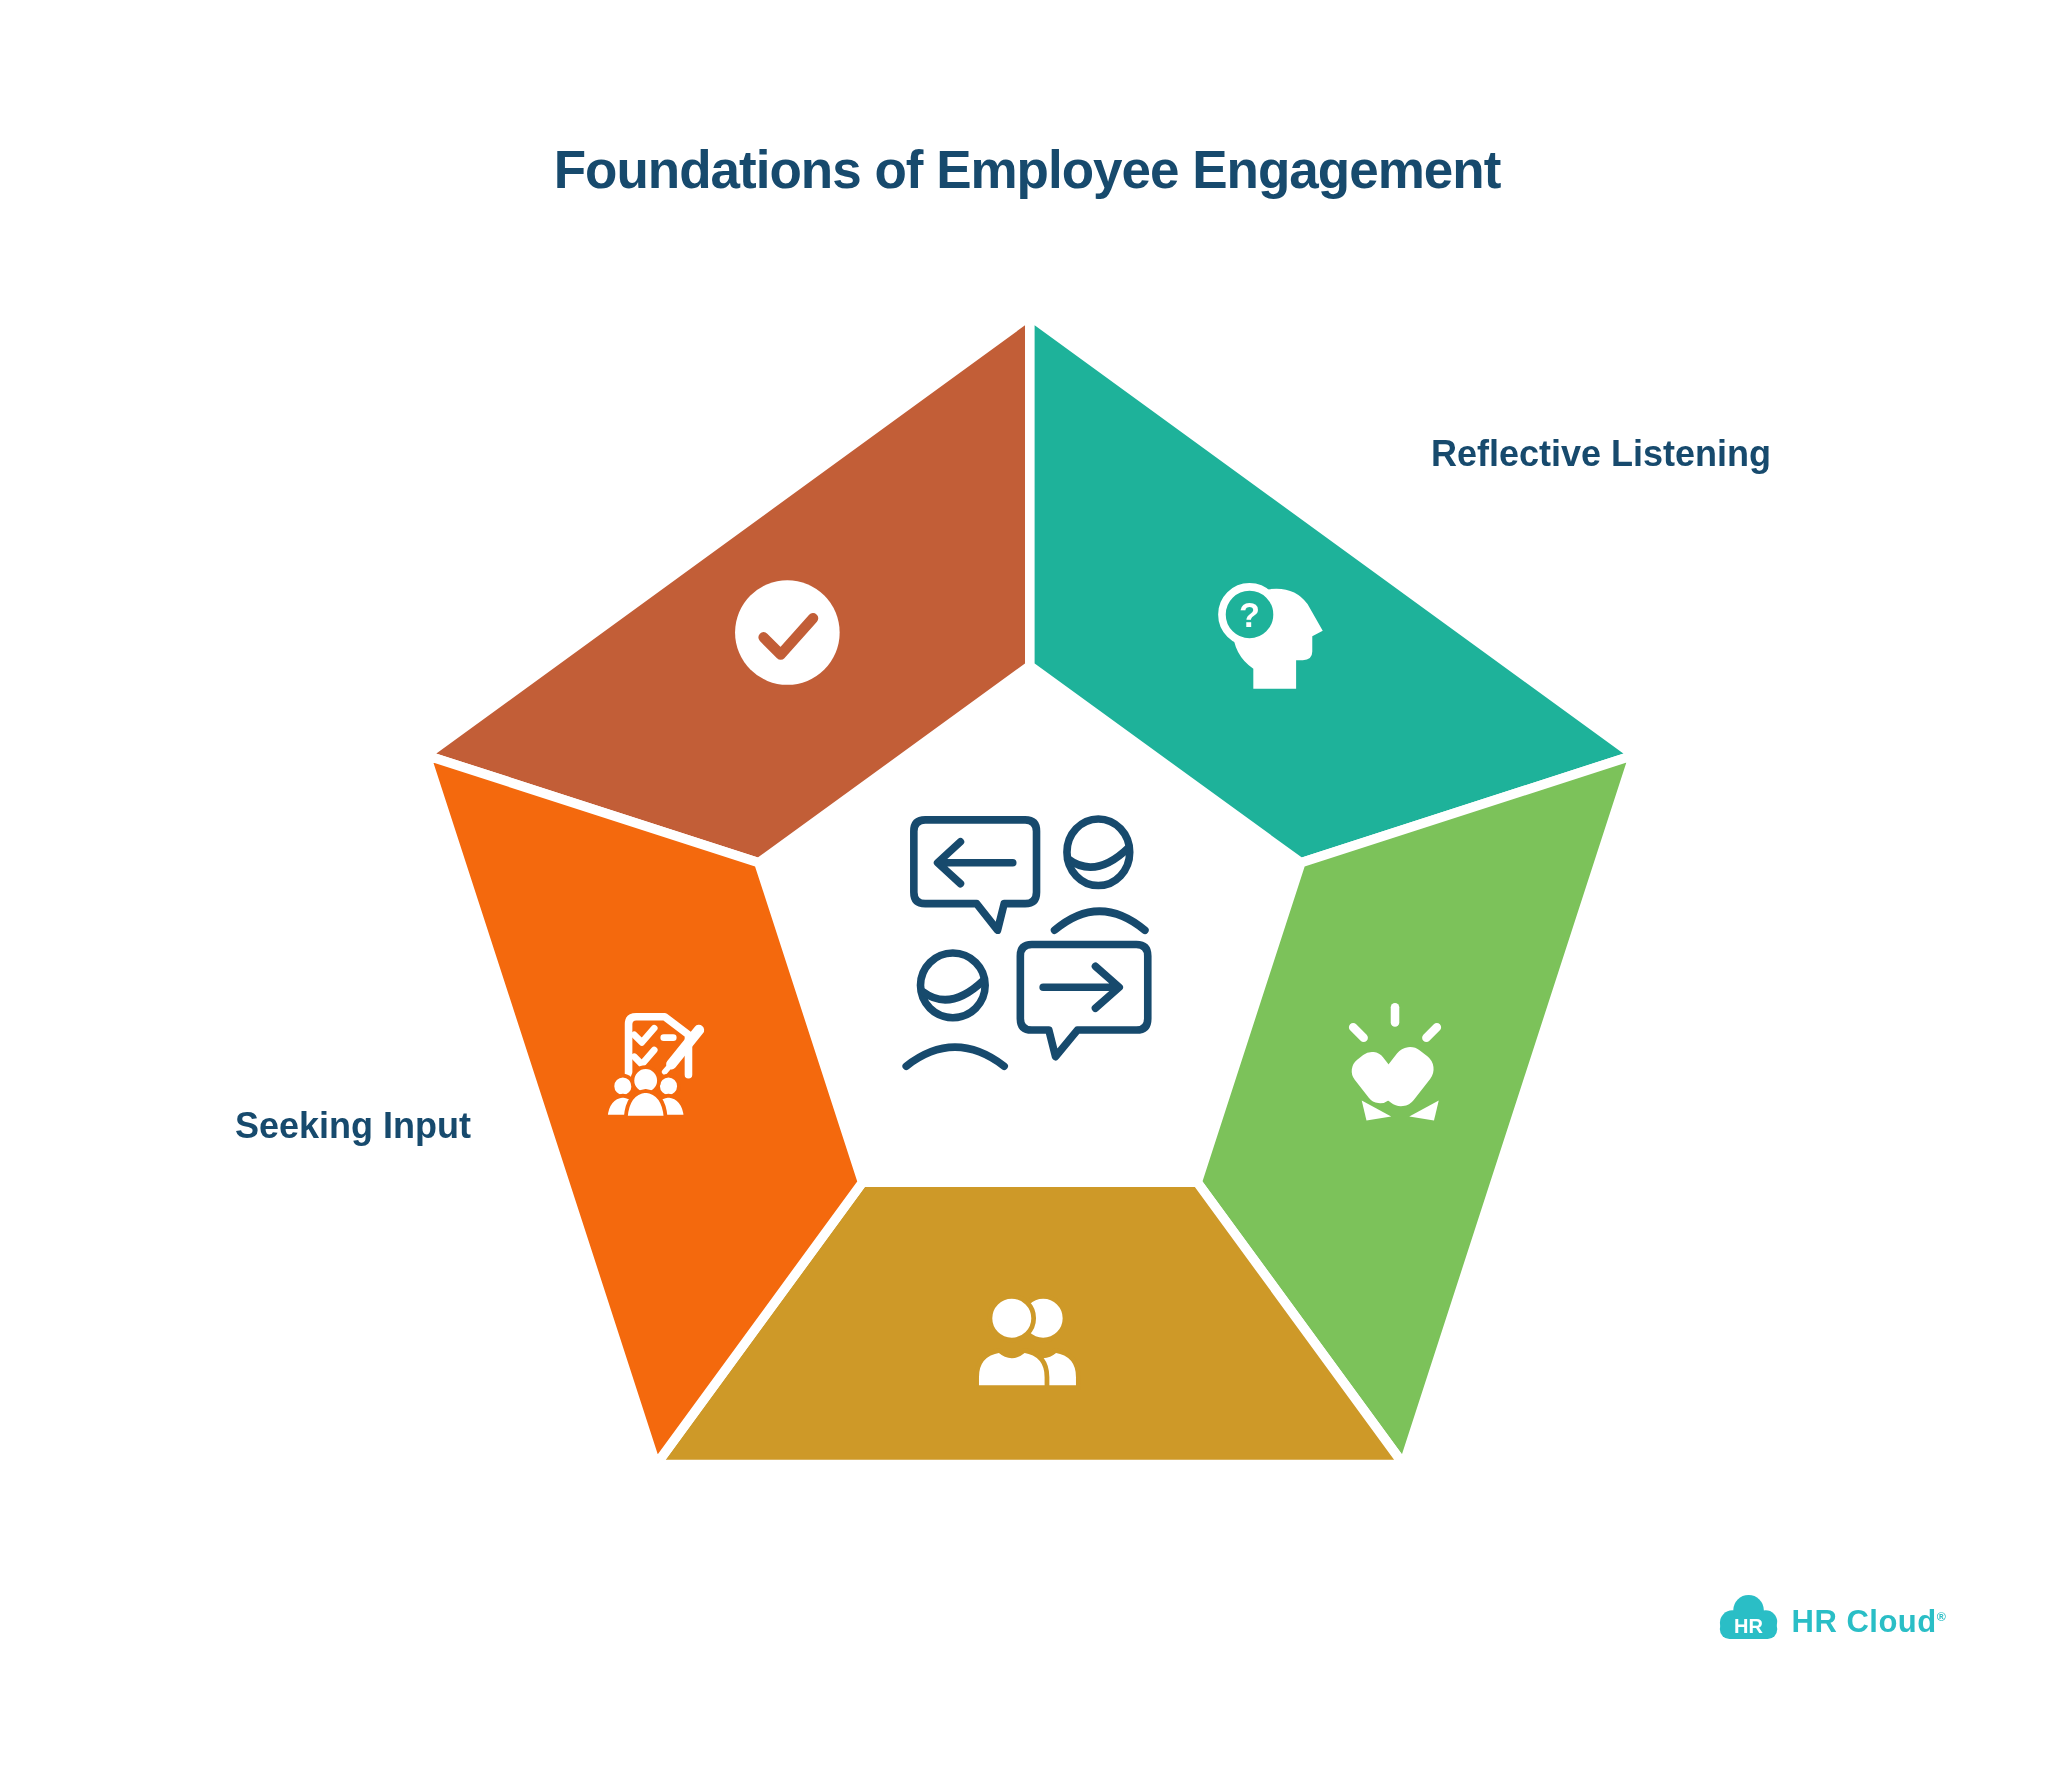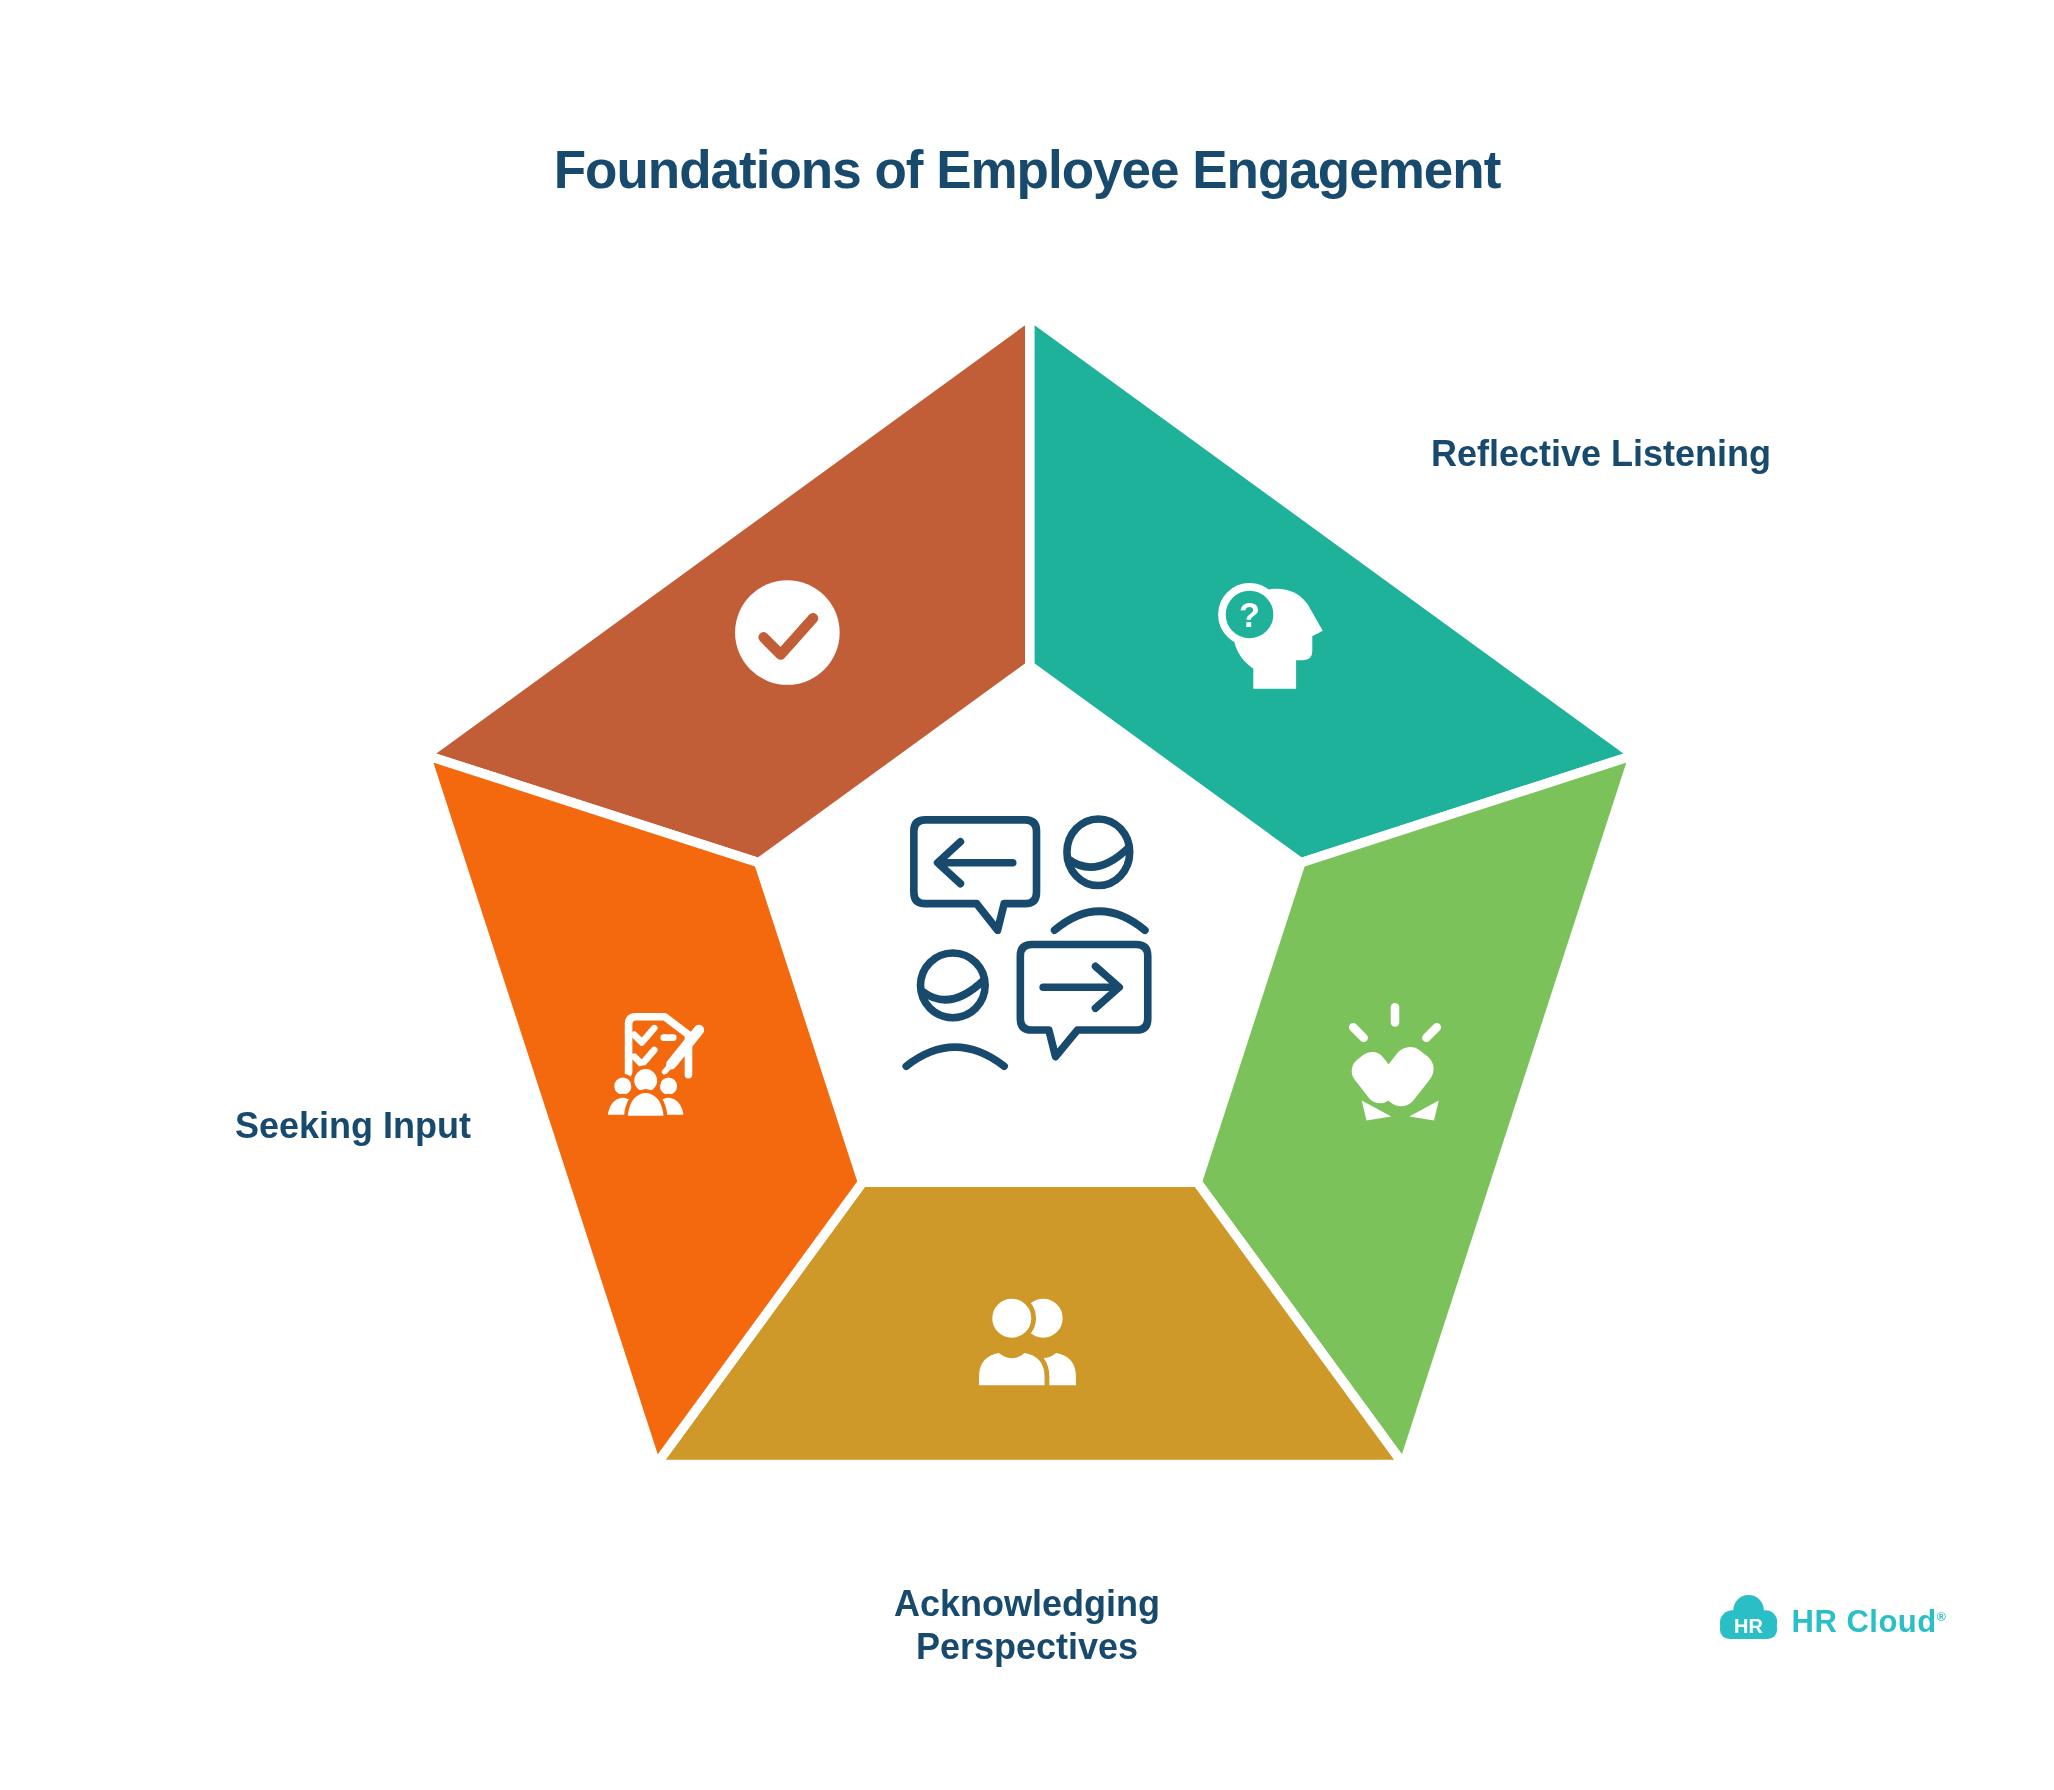--- a/index.html
+++ b/index.html
@@ -111,22 +111,20 @@
       <path d="M 1085 993 L 1195 993 Q 1207 993 1207 1005 L 1207 1071 Q 1207 1083 1195 1083 L 1133 1083
                L 1110 1111 L 1103 1083 L 1085 1083 Q 1073 1083 1073 1071 L 1073 1005 Q 1073 993 1085 993 Z"></path>
       <path d="M 1097 1038 L 1174 1038 M 1152 1016 L 1177 1038 L 1152 1060"></path>
       <ellipse cx="1002" cy="1036" rx="34" ry="34"></ellipse>
       <path d="M 971 1043 Q 999 1064 1034 1031"></path>
       <path d="M 953 1121 Q 1004 1081 1056 1121"></path>
     </g>
   </svg>
 
   <div class="label label-reflective">Reflective Listening</div>
-  <div class="label label-acknowledging">Acknowledging
-Perspectives</div>
   <div class="label label-seeking">Seeking Input</div>
 
   <div class="logo">
     <svg width="63" height="46" viewBox="0 0 66 48">
       <g fill="#2ABEC6">
         <circle cx="15" cy="30" r="13"></circle>
         <circle cx="32" cy="17" r="16"></circle>
         <circle cx="50" cy="29" r="12"></circle>
         <rect x="2" y="26" width="60" height="21" rx="10"></rect>
       </g>

